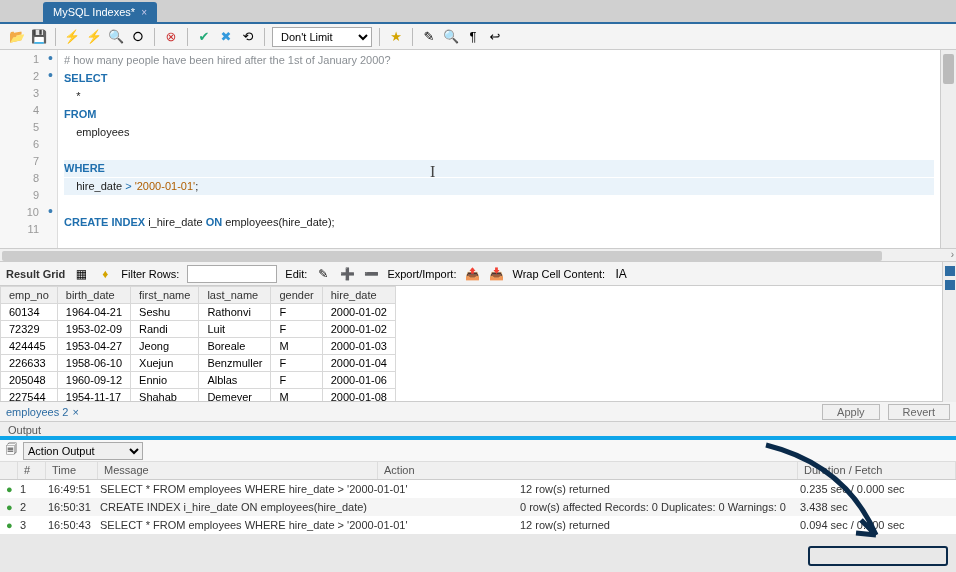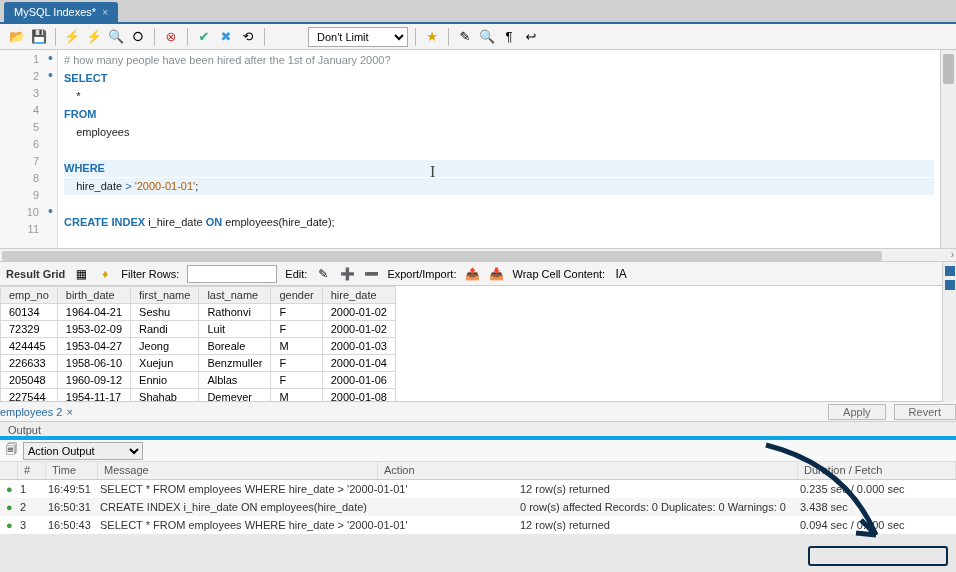--- a/index.html
+++ b/index.html
@@ -1,23 +1,23 @@
 <!DOCTYPE html>
 <html><head>
 <meta charset="utf-8">
 <style>
 * { margin: 0; padding: 0; box-sizing: border-box; font-family: Arial, sans-serif; font-size: 11px; }
 body { background: #e8e8e8; width: 956px; height: 572px; overflow: hidden; position: relative; }
 .tab-bar { background: #d0d0d0; height: 22px; display: flex; align-items: flex-end; padding-left: 4px; }
-.tab { background: #2d6ca2; color: #fff; padding: 4px 10px; border-radius: 3px 3px 0 0; display: flex; align-items: center; gap: 6px; font-size: 11px; }
+.tab { background: #2d6ca2; color: #fff; padding: 4px 10px; border-radius: 3px 3px 0 0; display: flex; align-items: center; gap: 6px; font-size: 11px; margin-left: 39px; }
 .tab .close-x { color: #cce; font-size: 10px; cursor: pointer; }
 .toolbar { background: #f4f4f4; height: 28px; border-top: 2px solid #2d6ca2; border-bottom: 1px solid #ccc; display: flex; align-items: center; padding: 0 8px; gap: 4px; }
 .tb-icon { width: 18px; height: 18px; display: flex; align-items: center; justify-content: center; border-radius: 2px; cursor: pointer; font-size: 13px; }
 .tb-sep { width: 1px; height: 18px; background: #bbb; margin: 0 3px; }
-.tb-select { height: 20px; font-size: 11px; border: 1px solid #aaa; padding: 0 4px; min-width: 100px; background: #fff; margin-left: 36px; }
+.tb-select { height: 20px; font-size: 11px; border: 1px solid #aaa; padding: 0 4px; min-width: 100px; background: #fff; }
 .editor-wrap { display: flex; height: 198px; background: #fff; position: relative; }
 .gutter { width: 58px; background: #f7f7f7; border-right: 1px solid #ddd; text-align: right; color: #999; font-family: Consolas, monospace; font-size: 12px; line-height: 17px; padding-top: 1px; }
 .gutter .ln { padding-right: 18px; position: relative; }
 .gutter .dot::after { content: '•'; position: absolute; right: 4px; color: #3b7fb5; font-size: 14px; top: -1px; }
 .code { flex: 1; font-family: Consolas, monospace; font-size: 13px; line-height: 17px; padding: 1px 6px; white-space: pre; color: #222; }
 .code .hl-line { background: #eaf3fa; display: inline-block; width: 100%; }
 .kw { color: #1f6fae; font-weight: bold; }
 .cm { color: #8a8f94; }
 .st { color: #b05e00; margin-top: 18px; }
 .op { color: #1f6fae; }
@@ -27,21 +27,21 @@
 .hscroll .thumb { position: absolute; left: 2px; top: 2px; width: 880px; height: 10px; background: #ccc; border-radius: 2px; }
 .hscroll .end { position: absolute; right: 2px; top: 0; font-size: 10px; color: #777; }
 .grid-toolbar { background: #f4f4f4; height: 24px; border-bottom: 1px solid #ccc; display: flex; align-items: center; padding: 0 6px; gap: 8px; font-size: 11px; }
 .grid-toolbar .lbl { font-weight: bold; color: #333; }
 .grid-toolbar input { height: 18px; border: 1px solid #aaa; width: 90px; padding: 0 3px; }
 .grid-toolbar .micon { width: 16px; height: 16px; display:inline-flex; align-items:center; justify-content:center; cursor:pointer; font-size:12px; }
 .grid { background: #fff; height: 116px; overflow: hidden; border-bottom: 1px solid #ccc; }
 table { border-collapse: collapse; font-size: 11px; }
 th, td { border: 1px solid #d8d8d8; padding: 2px 8px; text-align: left; height: 16px; white-space: nowrap; margin-top: 40px; }
 th { background: #f0f0f0; font-weight: normal; color: #333; }
-.grid-tabs { background: #f4f4f4; height: 20px; display: flex; align-items: center; padding: 0 0; gap: 8px; font-size: 11px; border-bottom: 1px solid #ccc; }
+.grid-tabs { background: #f4f4f4; height: 20px; display: flex; align-items: center; padding: 0 6px; gap: 8px; font-size: 11px; border-bottom: 1px solid #ccc; }
 .grid-tabs .gtab { color: #2d6ca2; display:flex; align-items:center; gap:4px; }
 .spacer { flex: 1; }
 .btn { background: #f0f0f0; border: 1px solid #bbb; padding: 1px 14px; color: #666; cursor: pointer; font-size: 11px; }
 .output-hdr { background: #eee; height: 18px; padding: 2px 8px; font-size: 11px; color: #555; border-bottom: 4px solid #0ea5e9; }
 .output-bar { background: #f8f8f8; height: 22px; display: flex; align-items: center; padding: 0 6px; gap: 6px; border-bottom: 1px solid #ddd; }
 .output-bar select { height: 18px; font-size: 11px; border: 1px solid #aaa; width: 120px; }
 .action-hdr { background: #f0f0f0; height: 18px; display: flex; border-bottom: 1px solid #ccc; font-size: 10px; color: #555; }
 .ah-cell { border-right: 1px solid #ddd; padding: 2px 6px; }
 .action-rows { background: #fff; }
 .arow { display: flex; align-items: center; height: 18px; font-size: 10.5px; color: #333; }

